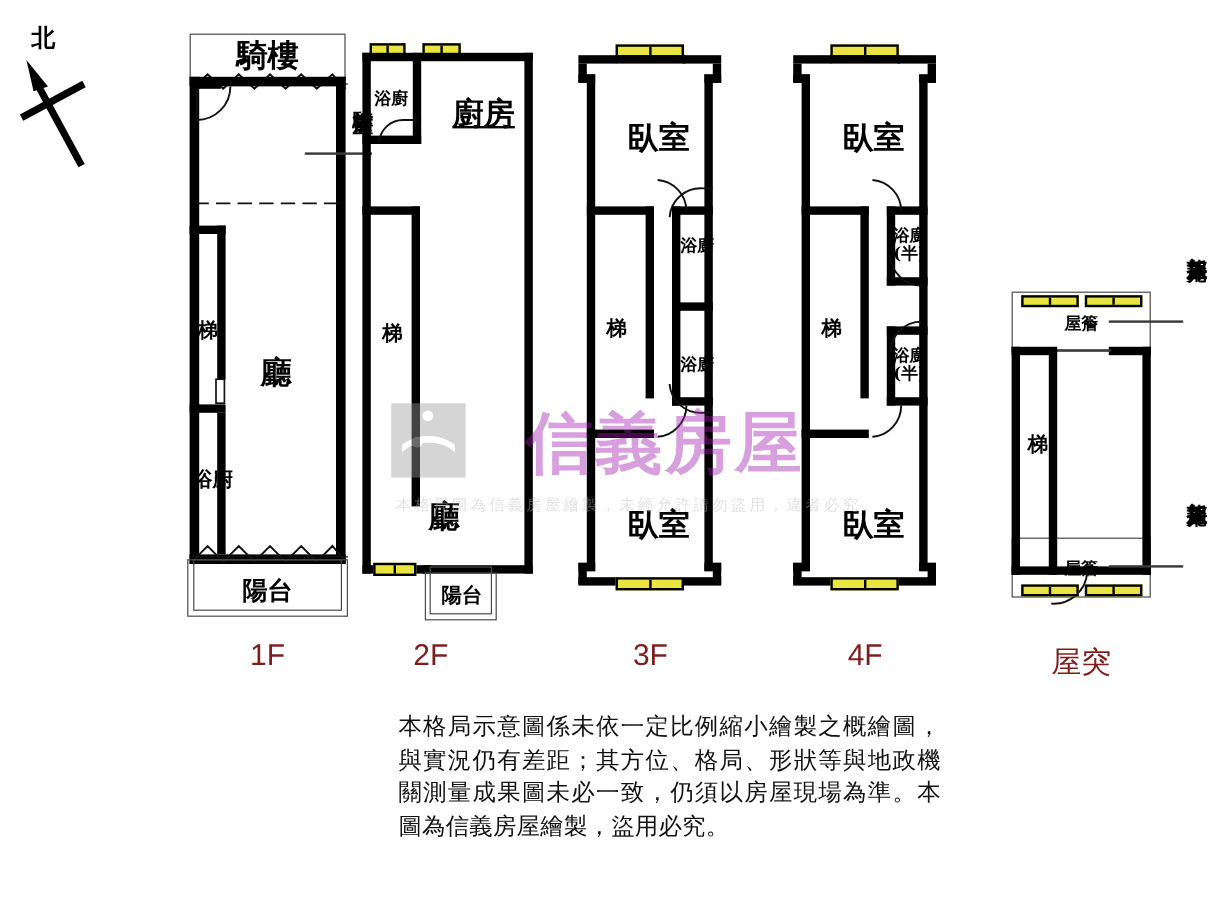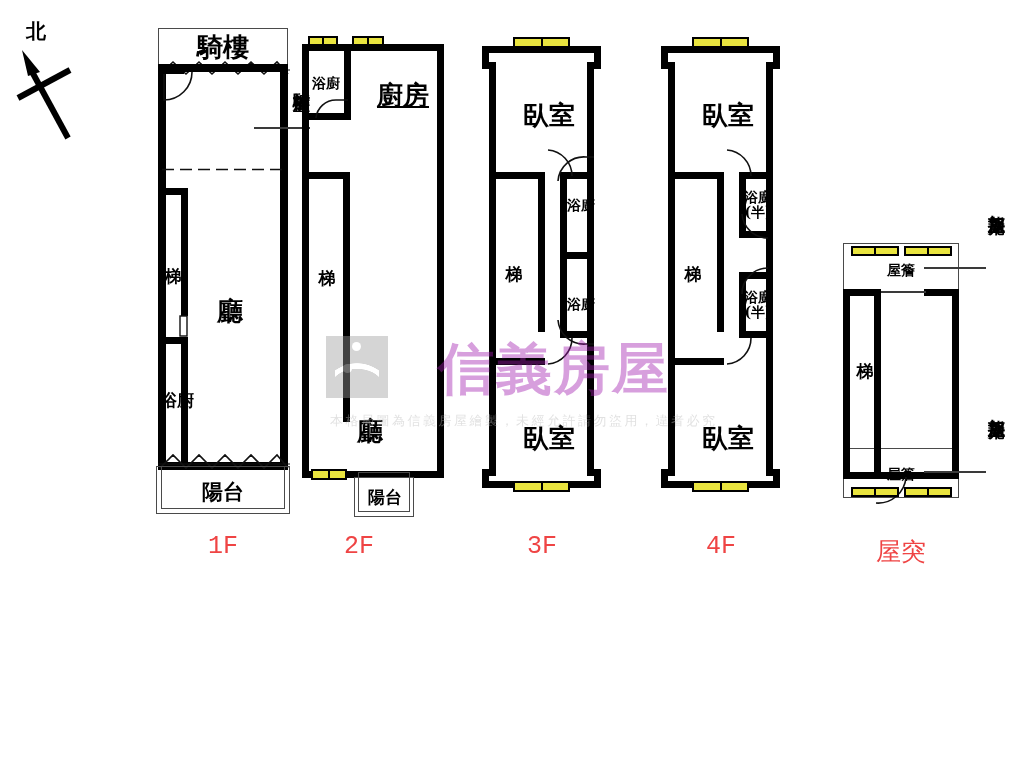--- a/index.html
+++ b/index.html
@@ -78,23 +78,23 @@
     font-weight: 700;
     font-size: 17px;
     color: #000;
     letter-spacing: 1px;
     line-height: 1.0;
   }
 
   
   .flab {
     position: absolute;
-    font-family: Liberation Mono, monospace;
+    font-family: Liberation Sans, sans-serif;
     font-size: 25px;
-    color: #ef4444;
+    color: #7f1d1d;
     text-align: center;
     white-space: nowrap;
   }
 
   
   #compass { position: absolute; left: 8px; top: 18px; width: 90px; height: 130px; }
   #compass-label {
     position: absolute; left: 18px; top: 0px;
     font-family: "DejaVu Serif","Liberation Serif",serif;
     font-weight: 700; font-size: 20px; color: #000;
@@ -437,14 +437,15 @@
 
     <div class="flab" style="left:866px;top:530px;width:70px;">屋突</div>
   </div>
 
   <div id="watermark">
     <div id="wm-logo"></div>
     <div id="wm-text">信義房屋</div>
     <div id="wm-sub">本格局圖為信義房屋繪製，未經允許請勿盜用，違者必究</div>
   </div>
 
+  <div id="disclaimer">本格局示意圖係未依一定比例縮小繪製之概繪圖，與實況仍有差距；其方位、格局、形狀等與地政機關測量成果圖未必一致，仍須以房屋現場為準。本圖為信義房屋繪製，盜用必究。</div>
 
 </div>
 
 </body></html>

